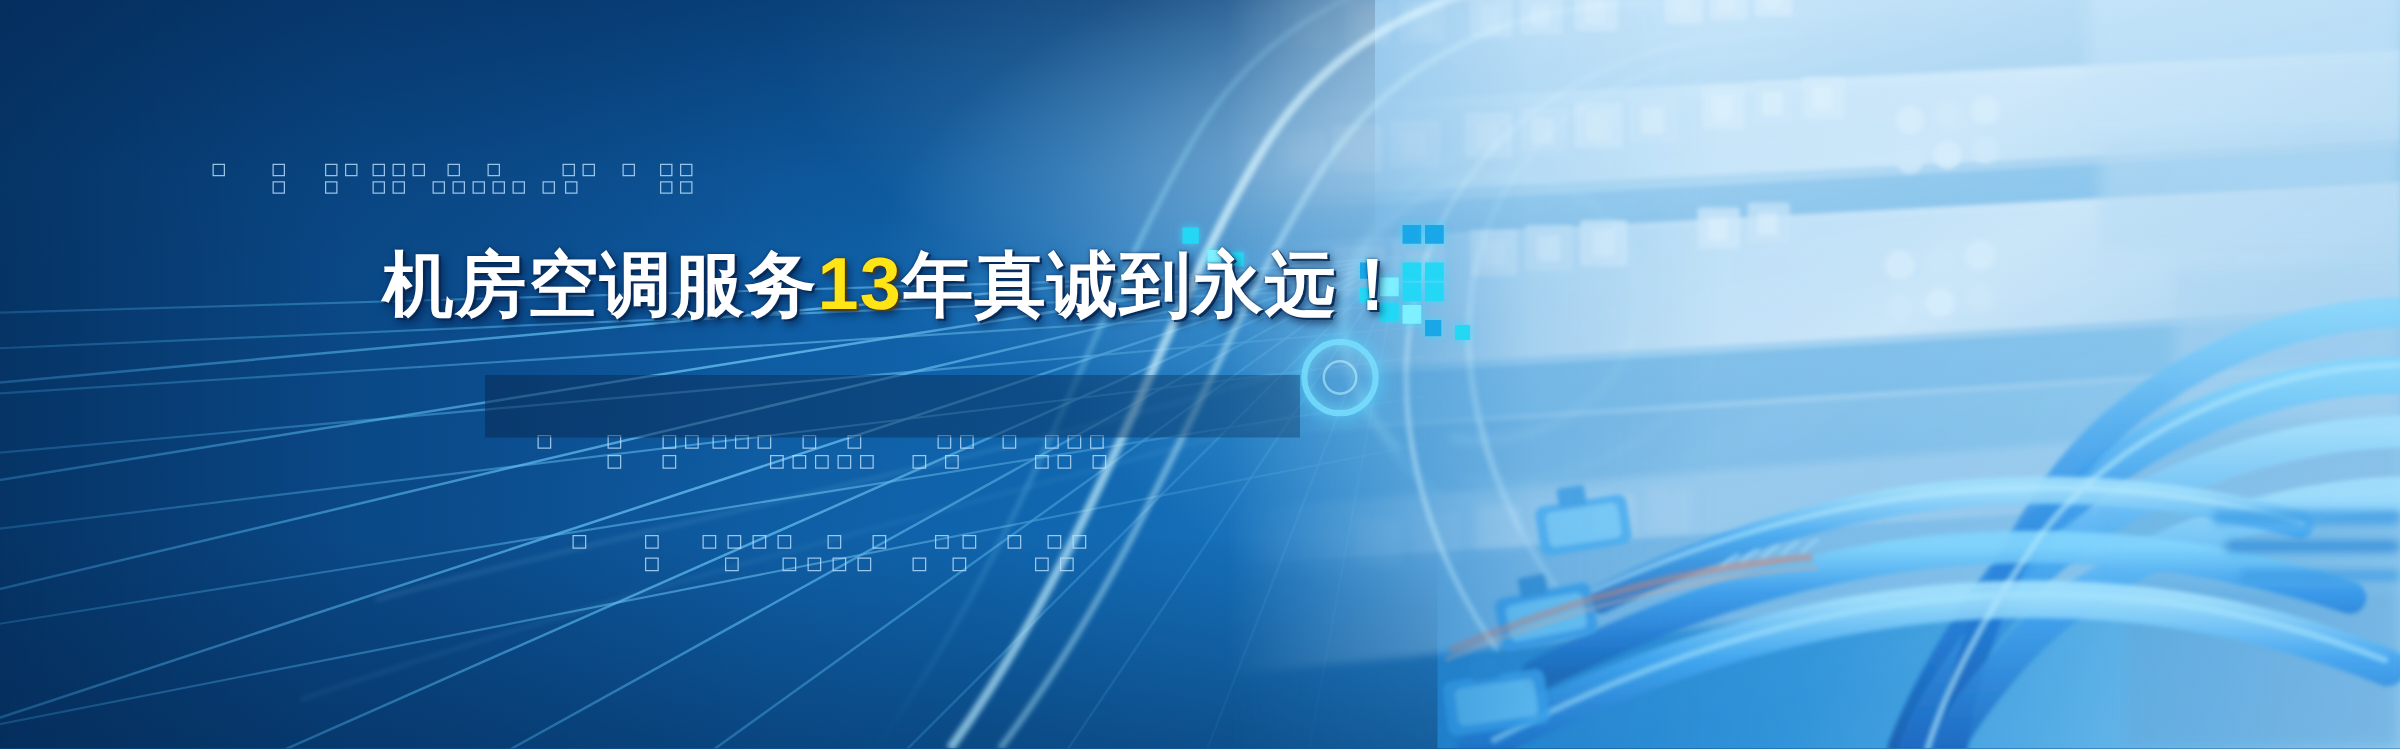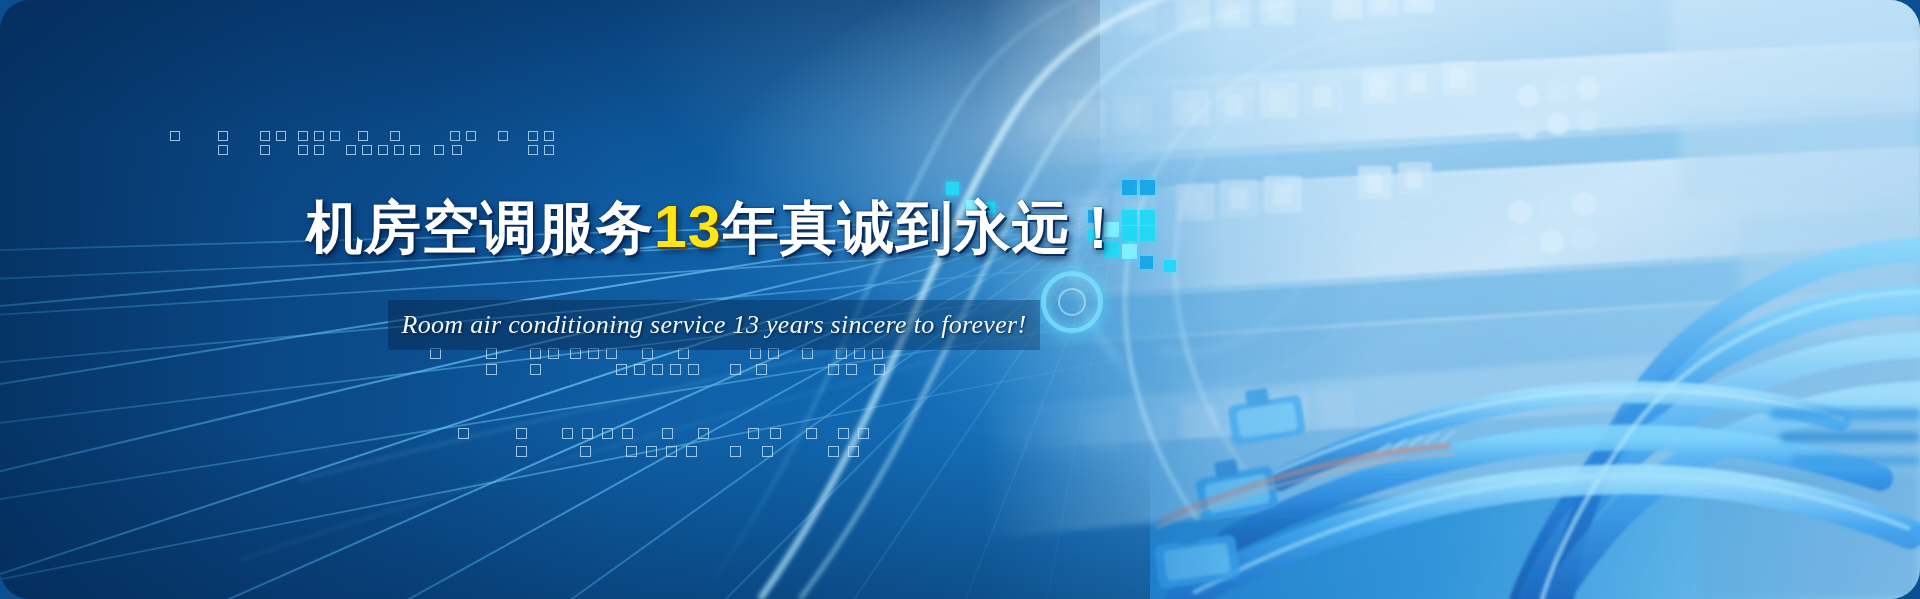--- a/index.html
+++ b/index.html
@@ -10,21 +10,20 @@
     width:1920px; height:599px; overflow:hidden;
   }
 
   #banner {
     position:relative;
     width:1920px; height:599px;
     overflow:hidden;
     background:
       radial-gradient(ellipse 900px 420px at 1180px 20px, rgba(180,225,255,.55) 0%, rgba(120,190,245,0) 62%),
       linear-gradient(103deg,#0b4f93 0%,#0d5499 22%,#1065ad 44%,#1b7ac6 62%,#2f93d9 76%,#60b4e8 88%,#9fd2f2 100%);
-    border-radius: 30px;
   }
 
   
   .vig-left{
     position:absolute; left:0; top:0; width:620px; height:100%;
     background:linear-gradient(90deg,rgba(2,34,72,.62) 0%,rgba(4,46,92,.30) 45%,rgba(6,60,112,0) 100%);
   }
   .vig-top{
     position:absolute; left:0; top:0; width:1100px; height:215px;
     background:linear-gradient(180deg,rgba(4,42,88,.55) 0%,rgba(6,58,110,.18) 65%,rgba(8,70,124,0) 100%);
@@ -607,15 +606,14 @@
     <div class="cx" style="left:4px;  top:70px; width:12px; height:12px;"></div>
     <div class="cx d" style="left:56px; top:96px; width:13px; height:13px;"></div>
     <div class="cx" style="left:80px; top:100px; width:12px; height:12px;"></div>
   </div>
 
   <div class="headline">
     <span>机房空调服务</span><span class="num">13</span><span>年真诚到永远！</span>
   </div>
 
   <div class="sub-plate"></div>
-  <div class="subtitle">Room air conditioning service 13 years sincere to forever!</div>
 
 </div>
 
 </body></html>

